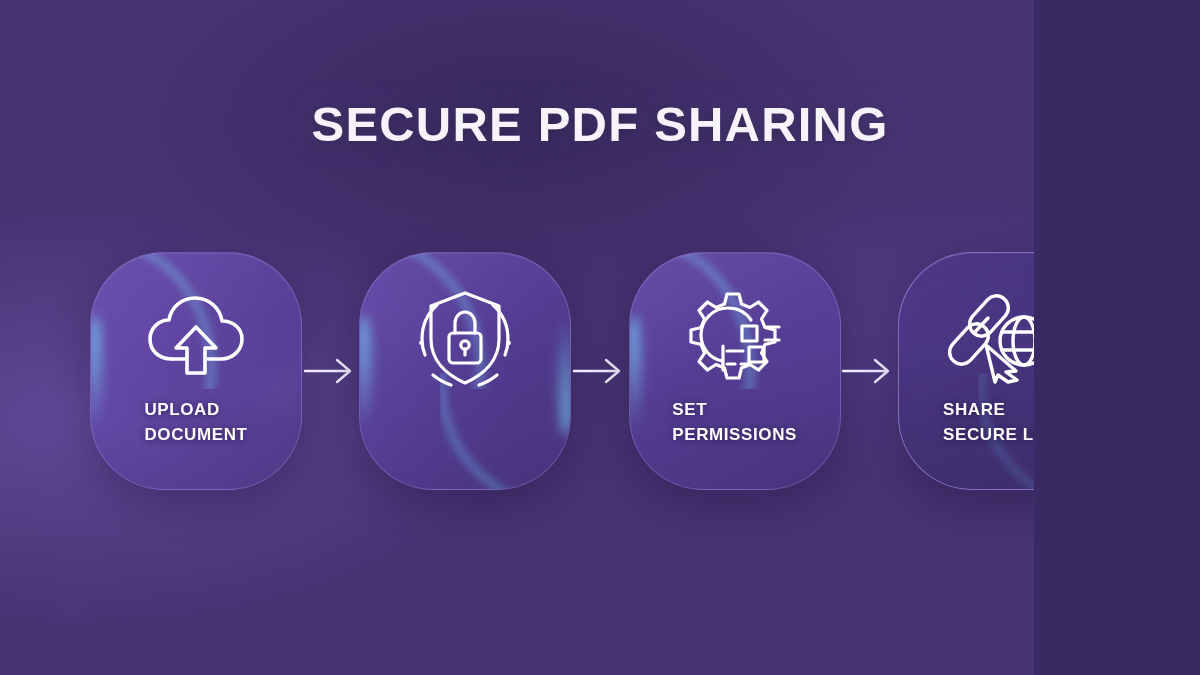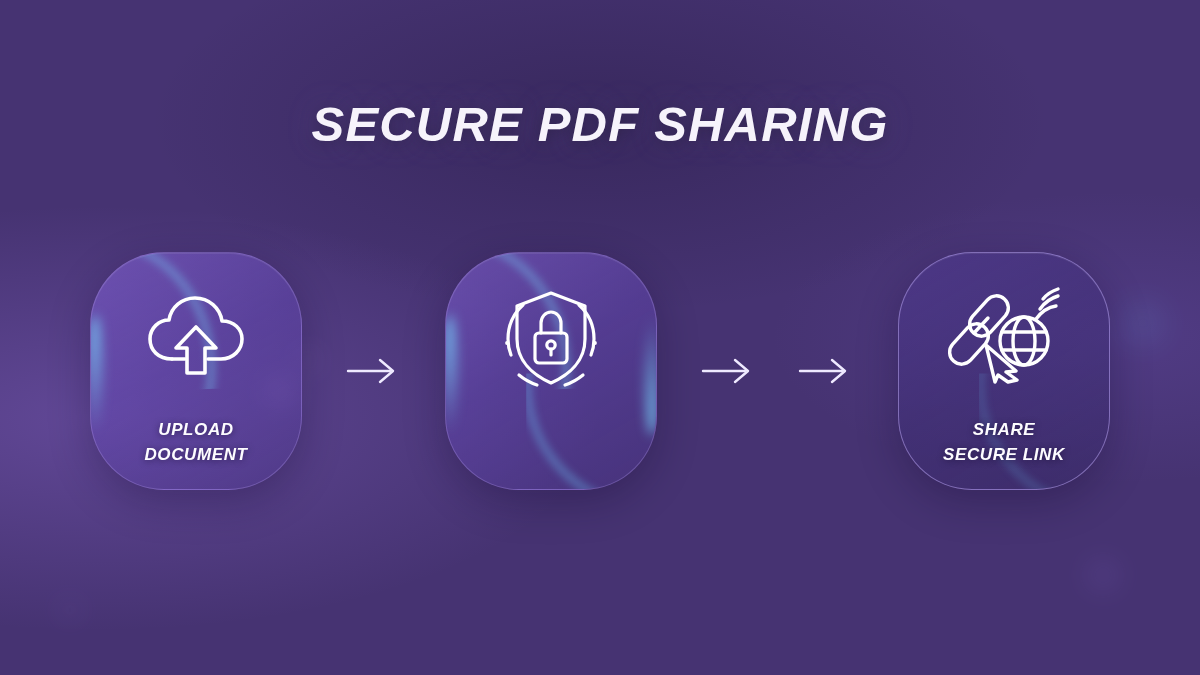--- a/index.html
+++ b/index.html
@@ -6,24 +6,23 @@
   html,body { width:1200px; height:675px; overflow:hidden; }
   body {
     font-family:"Liberation Sans", sans-serif;
     background:#3a2a64;
     position:relative;
   }
 
   
   #stage {
     position:absolute; inset:0;
-    width:1200px; height:675px;
+    width:1034px; height:675px;
     overflow:hidden;
     background:#2c1f4e;
-    font-style:italic;
   }
   .bg-layer { position:absolute; inset:0; }
 
   .bg-base {
     background:
       radial-gradient(120% 110% at 2% 0%,   #7f5fd6 0%,  #6b4dc0 16%, #5a3fa8 30%, rgba(72,50,132,0) 58%),
       radial-gradient(95% 90% at 100% 0%,   #241a3d 0%,  #2a1f47 32%, rgba(42,31,71,0) 66%),
       radial-gradient(85% 80% at 50% 108%,  #221a3c 0%,  #2a1f45 34%, rgba(42,31,69,0) 70%),
       radial-gradient(110% 100% at 100% 100%, #5c4a9c 0%, #4c3c86 30%, rgba(76,60,134,0) 64%),
       linear-gradient(135deg, #6a4fc2 0%, #54409c 34%, #3c2d६c 62%, #2e2250 100%);
@@ -100,22 +99,21 @@
   .card-inner {
     position:absolute; inset:0;
     display:flex; flex-direction:column;
     align-items:center; justify-content:flex-start;
     padding-top:32px;
   }
   .icon-wrap { width:110px; height:110px; display:flex; align-items:center; justify-content:center; }
   .icon-wrap svg { display:block; overflow:visible; }
 
   .card-label {
-    margin-top:24px;
-    text-align:center;
+    margin-top:4px;
     color:#fdfcff;
     font-size:17px; font-weight:bold;
     letter-spacing:.6px; line-height:1.45;
     text-shadow:0 1px 6px rgba(20,10,40,.55);
     white-space:pre-line;
     padding:0 8px;
   }
 
   
   .arrow { flex:0 0 56px; height:34px; position:relative; margin:0 -2px; }
@@ -191,20 +189,44 @@
       </div>
     </div>
 
     <div class="arrow">
       <svg width="56" height="34" viewBox="0 0 56 34" fill="none" stroke="#efeaff" stroke-width="2.4" stroke-linecap="round" stroke-linejoin="round">
         <path d="M2 17 L44 17"></path>
         <path d="M34 6 L47 17 L34 28"></path>
       </svg>
     </div>
 
+    <div class="step">
+      <div class="card">
+        <div class="glow glow-tl"></div>
+        <div class="glow glow-edge-l"></div>
+      </div>
+      <div class="card-inner">
+        <div class="icon-wrap">
+          <svg width="104" height="98" viewBox="0 0 104 98" fill="none" stroke="#ffffff" stroke-width="3.2" stroke-linecap="round" stroke-linejoin="round">
+            <path d="M44 4 L56 4 L58.5 14 L67 17.5 L75.5 12 L84 20.5 L78.5 29 L82 37.5 L92 40 L92 52 L82 54.5 L78.5 63 L84 71.5 L75.5 80 L67 74.5 L58.5 78 L56 88 L44 88 L41.5 78 L33 74.5 L24.5 80 L16 71.5 L21.5 63 L18 54.5 L8 52 L8 40 L18 37.5 L21.5 29 L16 20.5 L24.5 12 L33 17.5 L41.5 14 Z"></path>
+            <path d="M68 30 C63 22.5 54.5 18 45 18 C30 18 18 30 18 45 C18 58 27 68.5 39 71"></path>
+            <rect x="59" y="36" width="15" height="15"></rect>
+            <path d="M82 37 L96 37"></path>
+            <path d="M82 50 L96 50"></path>
+            <rect x="66" y="57" width="15" height="15"></rect>
+            <path d="M44 61 L60 61"></path>
+            <path d="M44 74 L52 74"></path>
+            <path d="M58 74 L66 74"></path>
+            <path d="M40 56 L40 80"></path>
+          </svg>
+        </div>
+        <div class="card-label">SET
+PERMISSIONS</div>
+      </div>
+    </div>
 
     <div class="arrow">
       <svg width="56" height="34" viewBox="0 0 56 34" fill="none" stroke="#efeaff" stroke-width="2.4" stroke-linecap="round" stroke-linejoin="round">
         <path d="M2 17 L44 17"></path>
         <path d="M34 6 L47 17 L34 28"></path>
       </svg>
     </div>
 
     <div class="step">
       <div class="card deep">

